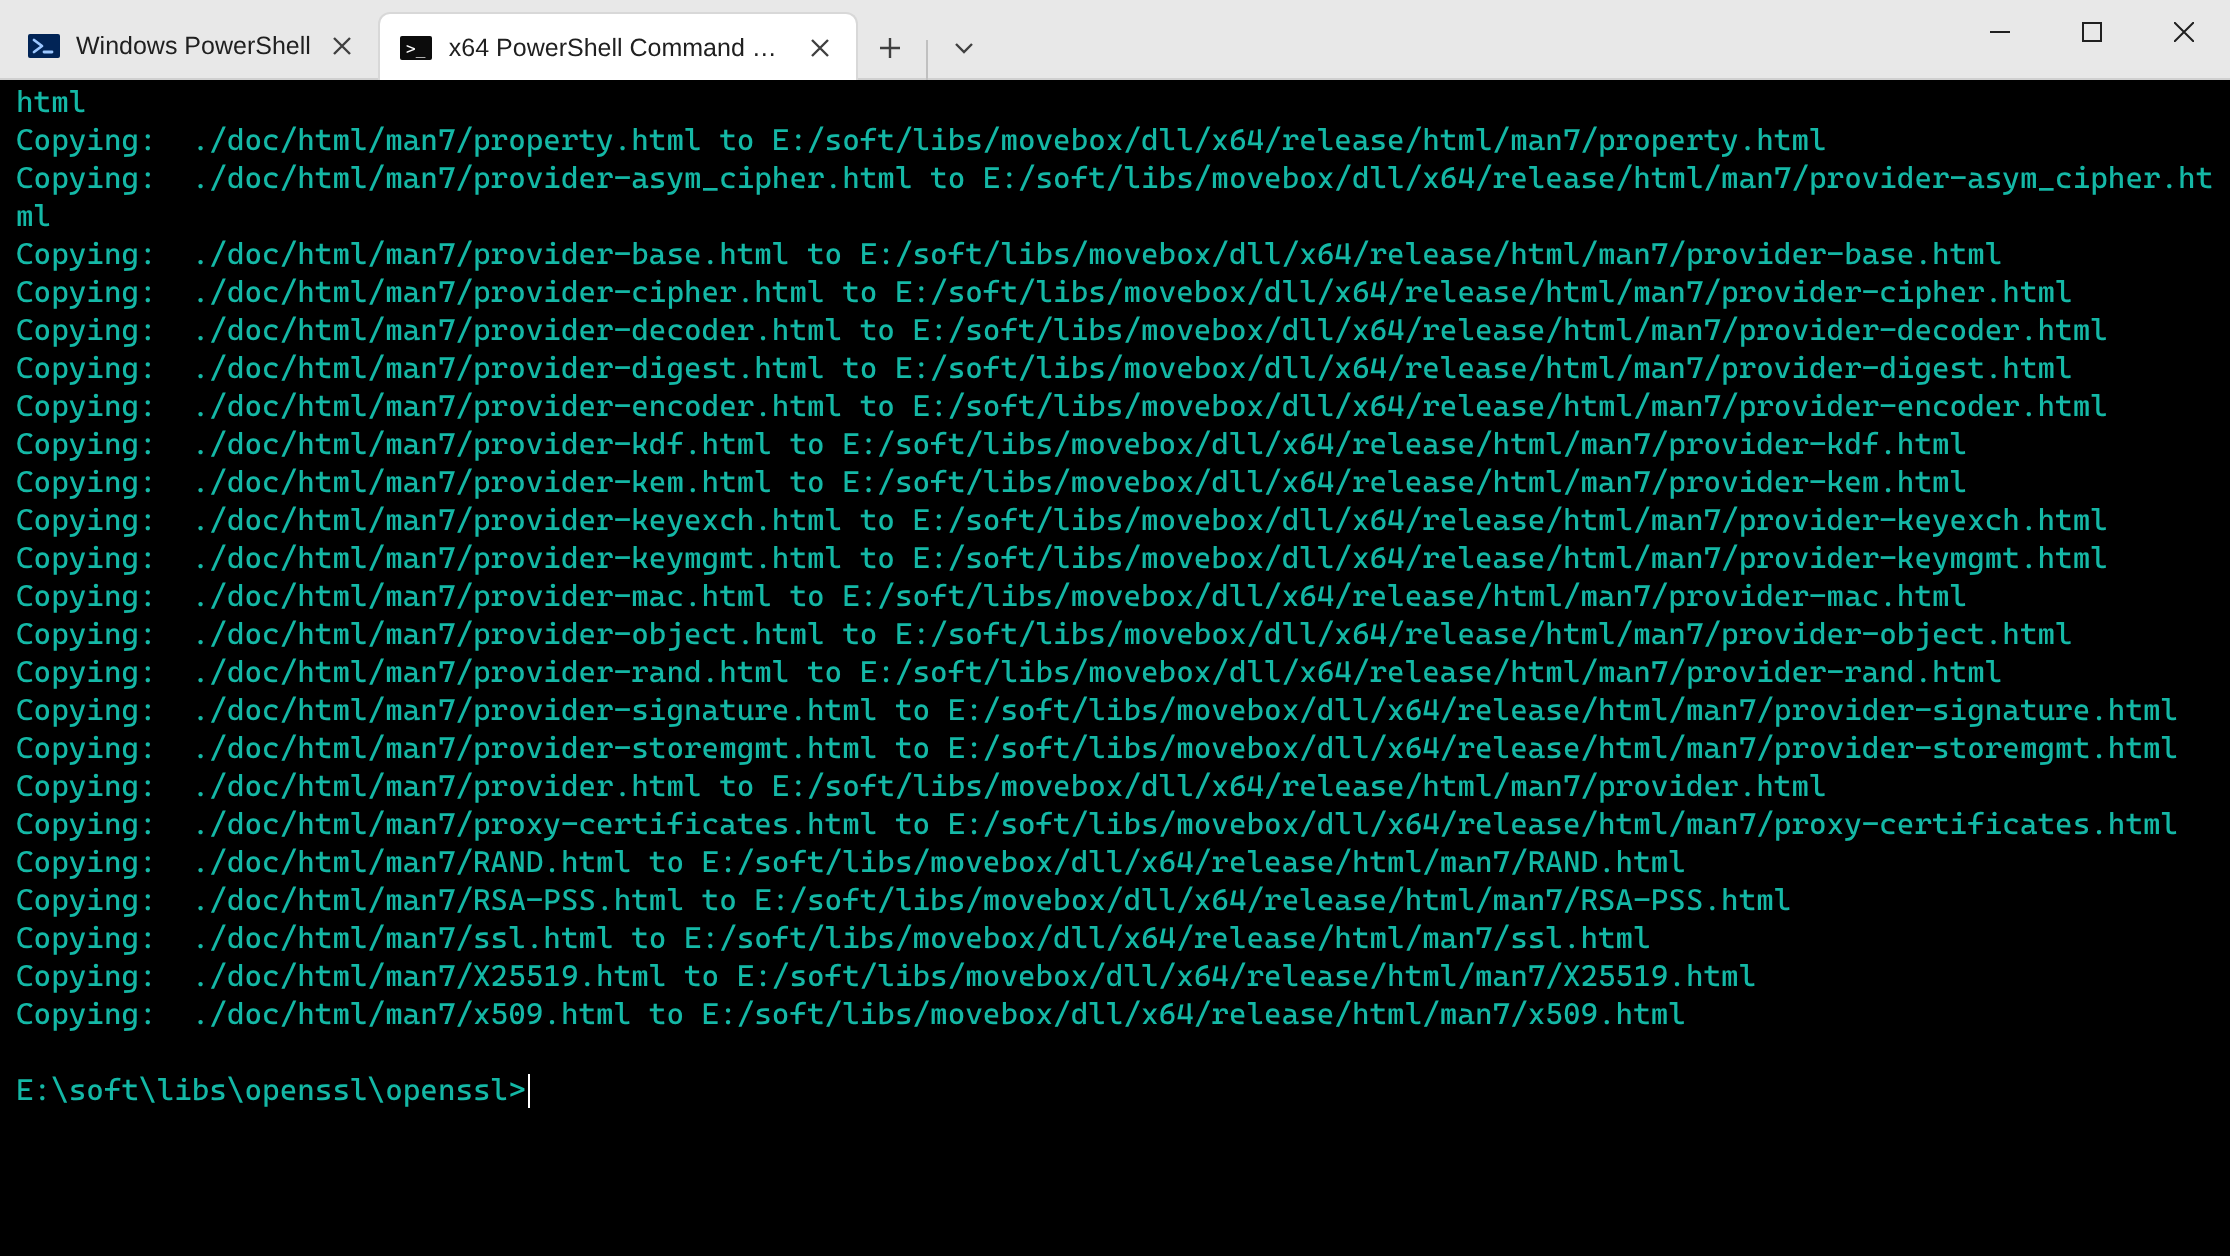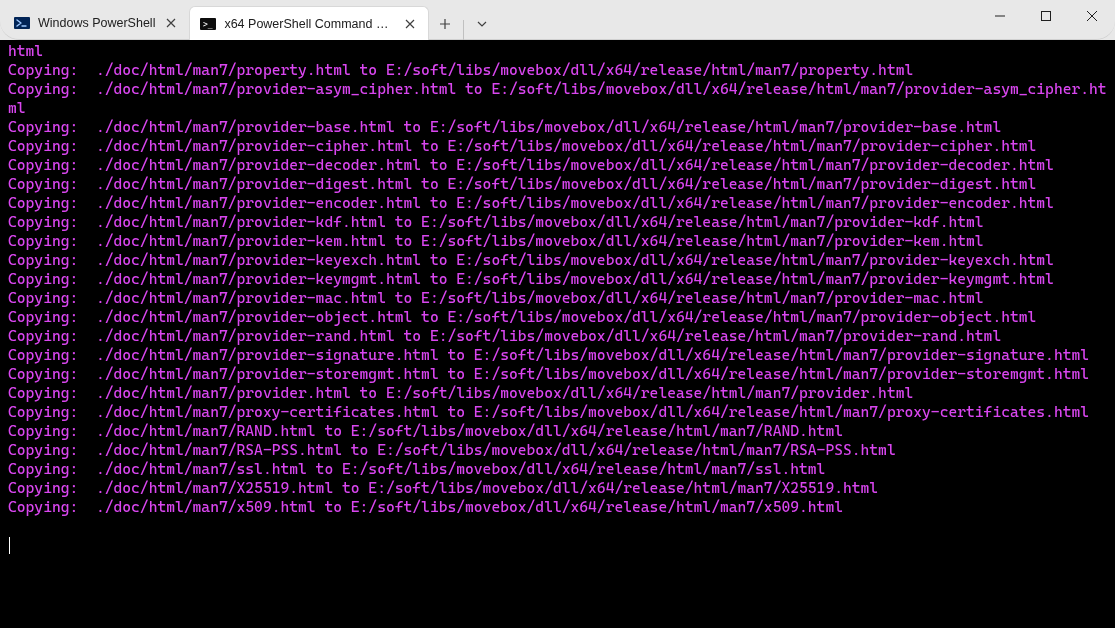--- a/index.html
+++ b/index.html
@@ -6,21 +6,20 @@
   html, body { width: 1115px; height: 628px; overflow: hidden; font-family: "Segoe UI", sans-serif; }
   body { background: #e8e8e8; display: flex; flex-direction: column; }
 
   .titlebar {
     height: 40px;
     background: #e8e8e8;
     display: flex;
     align-items: flex-start;
     border-bottom: 1px solid #d0d0d0;
     position: relative;
-    border-radius: 19px;
   }
   .tabs { display: flex; align-items: flex-end; height: 40px; padding-left: 4px; padding-top: 6px; gap: 0; }
   .tab {
     display: flex; align-items: center;
     height: 34px;
     padding: 0 10px 0 10px;
     border-radius: 6px 6px 0 0;
     font-size: 12.5px;
     color: #202020;
     max-width: 240px;
@@ -39,21 +38,21 @@
     color:#404040; border-radius:4px; cursor:pointer;
   }
   .tabdivider { width:1px; height:20px; background:#c0c0c0; margin: 10px 2px 0 2px; }
 
   .win-controls { position:absolute; right:0; top:0; display:flex; height:32px; }
   .wc-btn { width:46px; height:32px; display:flex; align-items:center; justify-content:center; color:#202020; cursor:pointer; }
 
   .terminal {
     flex: 1;
     background: #000000;
-    color: #d946ef;
+    color: #14b8a6;
     font-family: "Cascadia Mono", Consolas, monospace;
     font-size: 15px;
     line-height: 19px;
     padding: 2px 8px 8px 8px;
     white-space: pre-wrap;
     word-break: break-all;
     overflow: hidden;
   }
   .cursor {
     display:inline-block;
@@ -152,13 +151,13 @@
 Copying:  ./doc/html/man7/provider-signature.html to E:/soft/libs/movebox/dll/x64/release/html/man7/provider-signature.html
 Copying:  ./doc/html/man7/provider-storemgmt.html to E:/soft/libs/movebox/dll/x64/release/html/man7/provider-storemgmt.html
 Copying:  ./doc/html/man7/provider.html to E:/soft/libs/movebox/dll/x64/release/html/man7/provider.html
 Copying:  ./doc/html/man7/proxy-certificates.html to E:/soft/libs/movebox/dll/x64/release/html/man7/proxy-certificates.html
 Copying:  ./doc/html/man7/RAND.html to E:/soft/libs/movebox/dll/x64/release/html/man7/RAND.html
 Copying:  ./doc/html/man7/RSA-PSS.html to E:/soft/libs/movebox/dll/x64/release/html/man7/RSA-PSS.html
 Copying:  ./doc/html/man7/ssl.html to E:/soft/libs/movebox/dll/x64/release/html/man7/ssl.html
 Copying:  ./doc/html/man7/X25519.html to E:/soft/libs/movebox/dll/x64/release/html/man7/X25519.html
 Copying:  ./doc/html/man7/x509.html to E:/soft/libs/movebox/dll/x64/release/html/man7/x509.html
 
-</span><span class="cursor"></span></div>
+</span><span>E:\soft\libs\openssl\openssl&gt;</span><span class="cursor"></span></div>
 
 </body></html>

